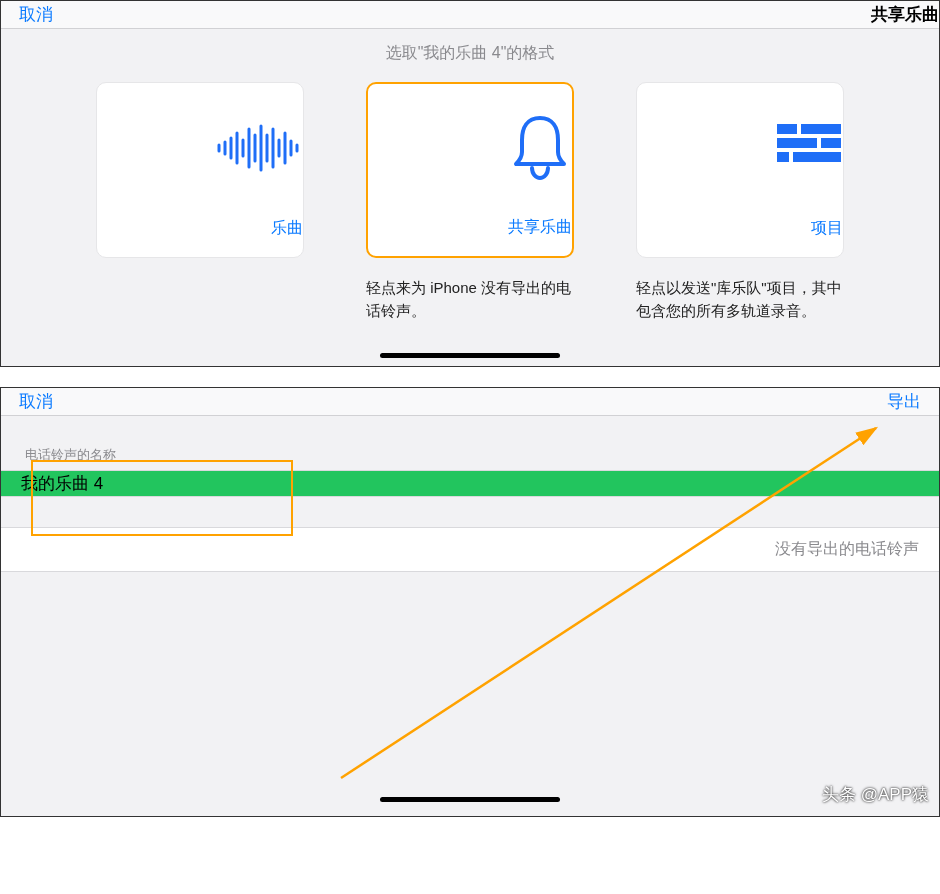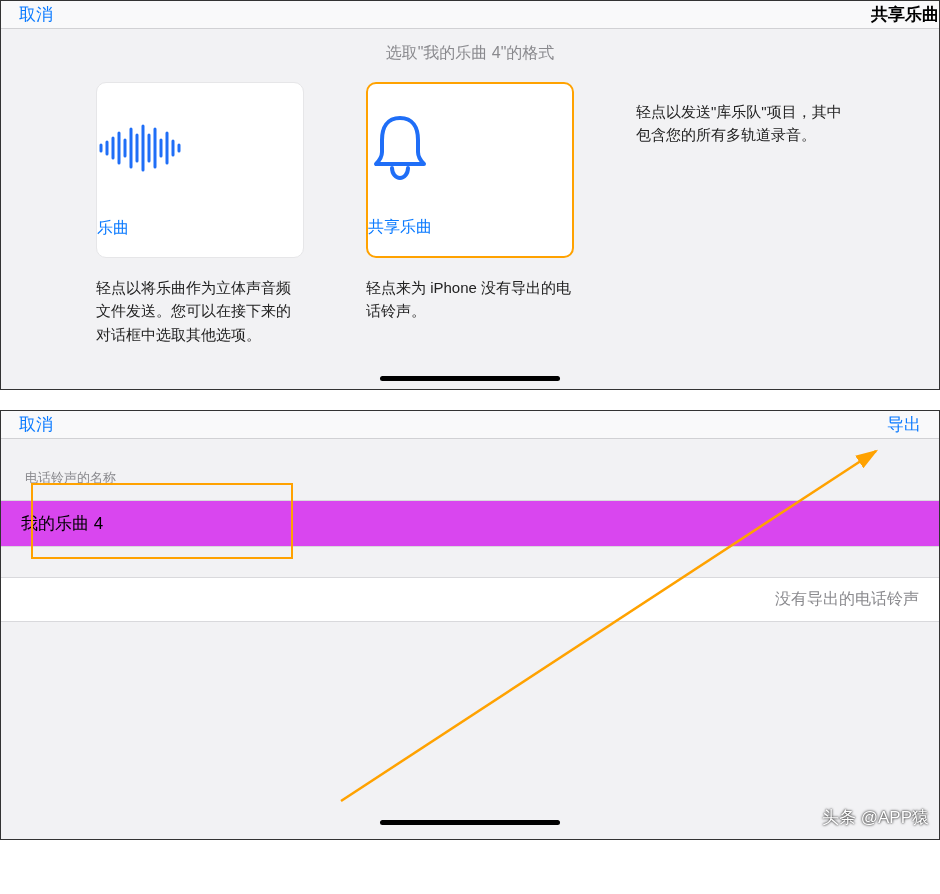--- a/index.html
+++ b/index.html
@@ -50,42 +50,42 @@
     gap: 62px;
     padding: 0 60px 20px;
   }
   .card-col { width: 208px; }
   .card {
     background: #fff;
     border-radius: 10px;
     height: 176px;
     display: flex;
     flex-direction: column;
-    align-items: flex-start;
+    align-items: flex-end;
     justify-content: flex-end;
     padding-bottom: 18px;
     cursor: pointer;
     border: 1px solid #e6e6e8;
   }
   .card.selected { border: 2px solid #ffa200; }
   .card-icon { flex: 1; display: flex; align-items: center; justify-content: center; }
   .card-label { color: #0a7aff; font-size: 16px; font-weight: 500; margin-top: 6px; }
   .card-desc { color: #222; font-size: 15px; line-height: 1.55; margin-top: 18px; }
   .home-indicator {
     width: 180px; height: 5px; background: #000; border-radius: 3px;
     margin: 10px auto 8px;
   }
   
   .group { margin-top: 30px; }
   .group-label {
     color: #8a8a8e; font-size: 13px; padding: 0 2px 6px 24px;
   }
   .field-row {
-    background: #d946ef; border-top: 1px solid #d9d9dc; border-bottom: 1px solid #d9d9dc;
-    padding: 11px 20px; font-size: 17px; color: #000; margin-top: 7px;
+    background: #22c55e; border-top: 1px solid #d9d9dc; border-bottom: 1px solid #d9d9dc;
+    padding: 1px 20px; font-size: 17px; color: #000;
   }
   .panel2-wrap { position: relative; }
   .hl {
     border: 2px solid #ffa200; position: absolute; pointer-events: none;
   }
   .footer-row {
     background: #fff; border-top: 1px solid #d9d9dc; border-bottom: 1px solid #d9d9dc;
     padding: 11px 20px; color: #8a8a8e; font-size: 16px; margin-top: 30px; text-align: right;
   }
   .arrow-svg { position: absolute; pointer-events: none; }
@@ -124,36 +124,50 @@
                 <line x1="58" y1="6" x2="58" y2="44"></line>
               <line x1="64" y1="17" x2="64" y2="33"></line>
                 <line x1="70" y1="10" x2="70" y2="40"></line>
               <line x1="76" y1="18" x2="76" y2="32"></line>
                 <line x1="82" y1="22" x2="82" y2="28"></line>
             </g>
           </svg>
         </div>
         <div class="card-label">乐曲</div>
       </div>
-      <div class="card-desc">轻点以将乐曲作为立体声音频文件发送。您可以在接下来的对话框中选取其他选项。</div>
     </div>
 
     <div class="card-col">
       <div class="card selected">
         <div class="card-icon">
           <svg width="64" height="72" viewBox="0 0 64 72">
             <path d="M32 6 C19 6 14 16 14 28 L14 40 C14 46 10 50 8 52 L56 52 C54 50 50 46 50 40 L50 28 C50 16 45 6 32 6 Z M24 56 C24 62 28 66 32 66 C36 66 40 62 40 56" fill="none" stroke="#1f6ef7" stroke-width="4" stroke-linejoin="round" stroke-linecap="round"></path>
           </svg>
         </div>
         <div class="card-label">共享乐曲</div>
       </div>
       <div class="card-desc">轻点来为 iPhone 没有导出的电话铃声。</div>
     </div>
 
     <div class="card-col">
+      <div class="card">
+        <div class="card-icon">
+          <svg width="68" height="52" viewBox="0 0 68 52">
+            <g fill="#1f6ef7">
+              <rect x="2" y="2" width="20" height="10"></rect>
+                <rect x="26" y="2" width="40" height="10"></rect>
+              <rect x="2" y="16" width="40" height="10"></rect>
+                <rect x="46" y="16" width="20" height="10"></rect>
+              <rect x="2" y="30" width="12" height="10"></rect>
+                <rect x="18" y="30" width="48" height="10"></rect>
+            </g>
+          </svg>
+        </div>
+        <div class="card-label">项目</div>
+      </div>
       <div class="card-desc">轻点以发送"库乐队"项目，其中包含您的所有多轨道录音。</div>
     </div>
 
   </div>
   <div class="home-indicator"></div>
 </div>
 
 <div class="panel panel2-wrap" style="height:430px">
   <div class="header">
     <span class="header-btn">取消</span>

